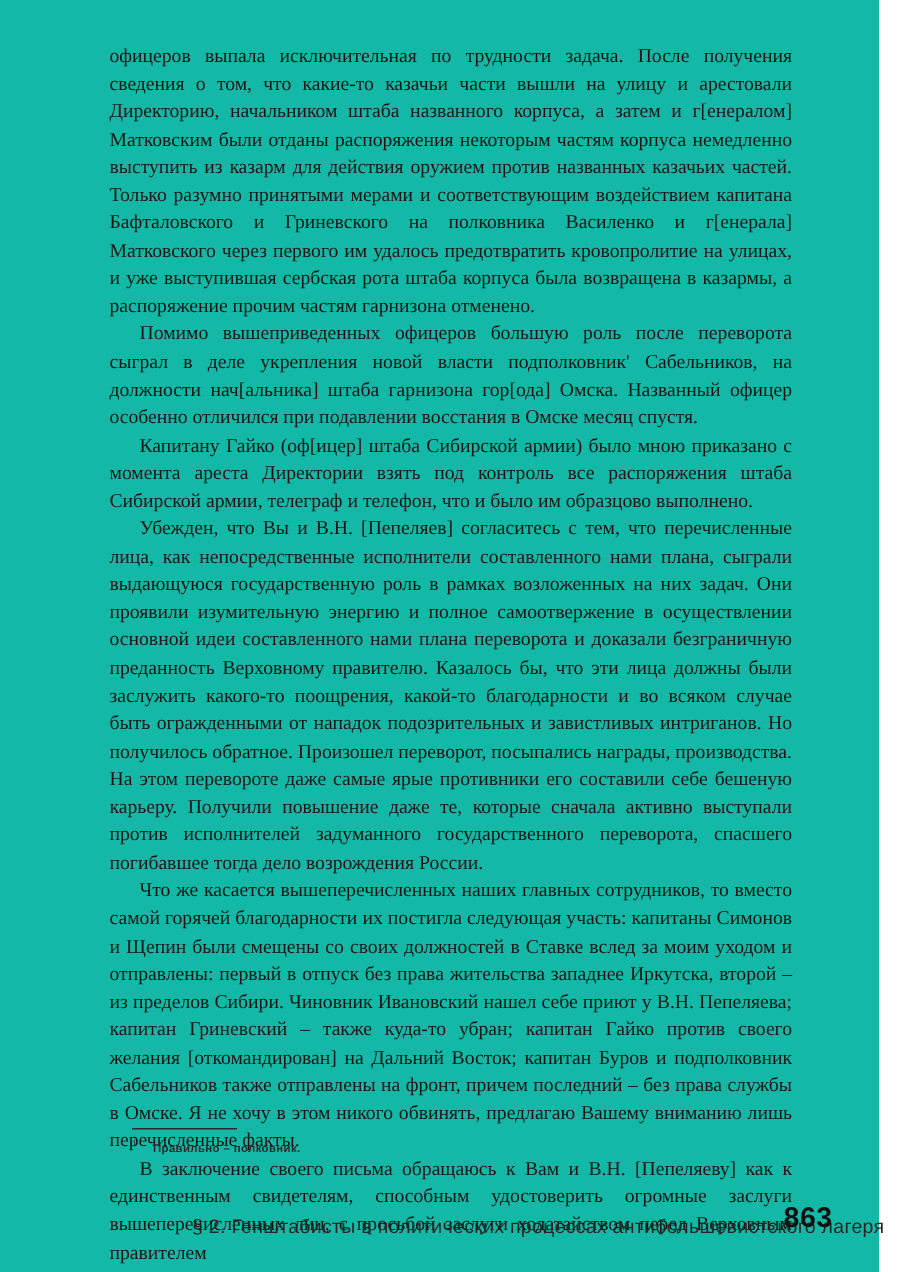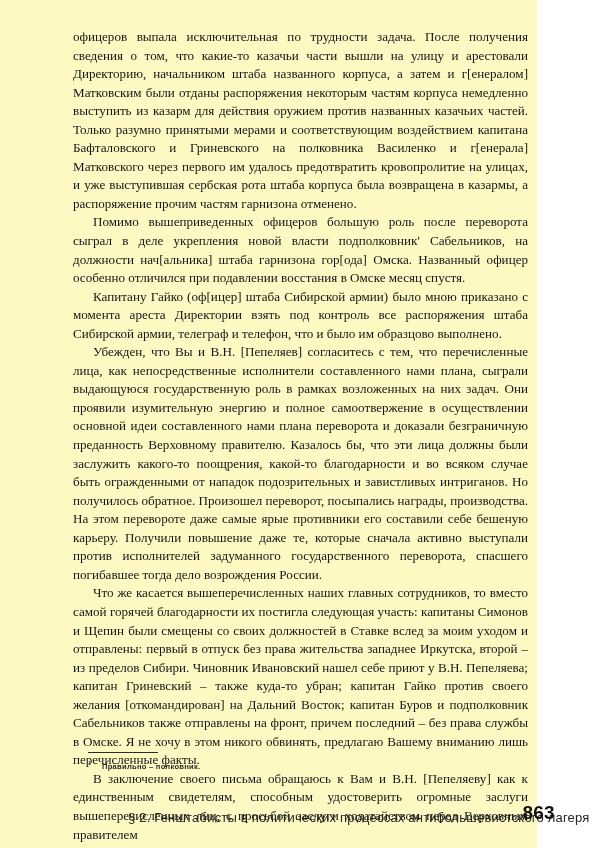--- a/index.html
+++ b/index.html
@@ -13,23 +13,23 @@
     position: relative;
     font-family: "Liberation Serif", "DejaVu Serif", serif;
     color: #1a1a1a;
     overflow: hidden;
   }
 
   .page {
     position: absolute;
     left: 0;
     top: 0;
-    width: 537px;
+    width: 586px;
     height: 848px;
-    background: #fef9c3;
+    background: #14b8a6;
   }
 
   .body-text {
     position: absolute;
     left: 73px;
     top: 28px;
     width: 455px;
   }
 
   .para {

